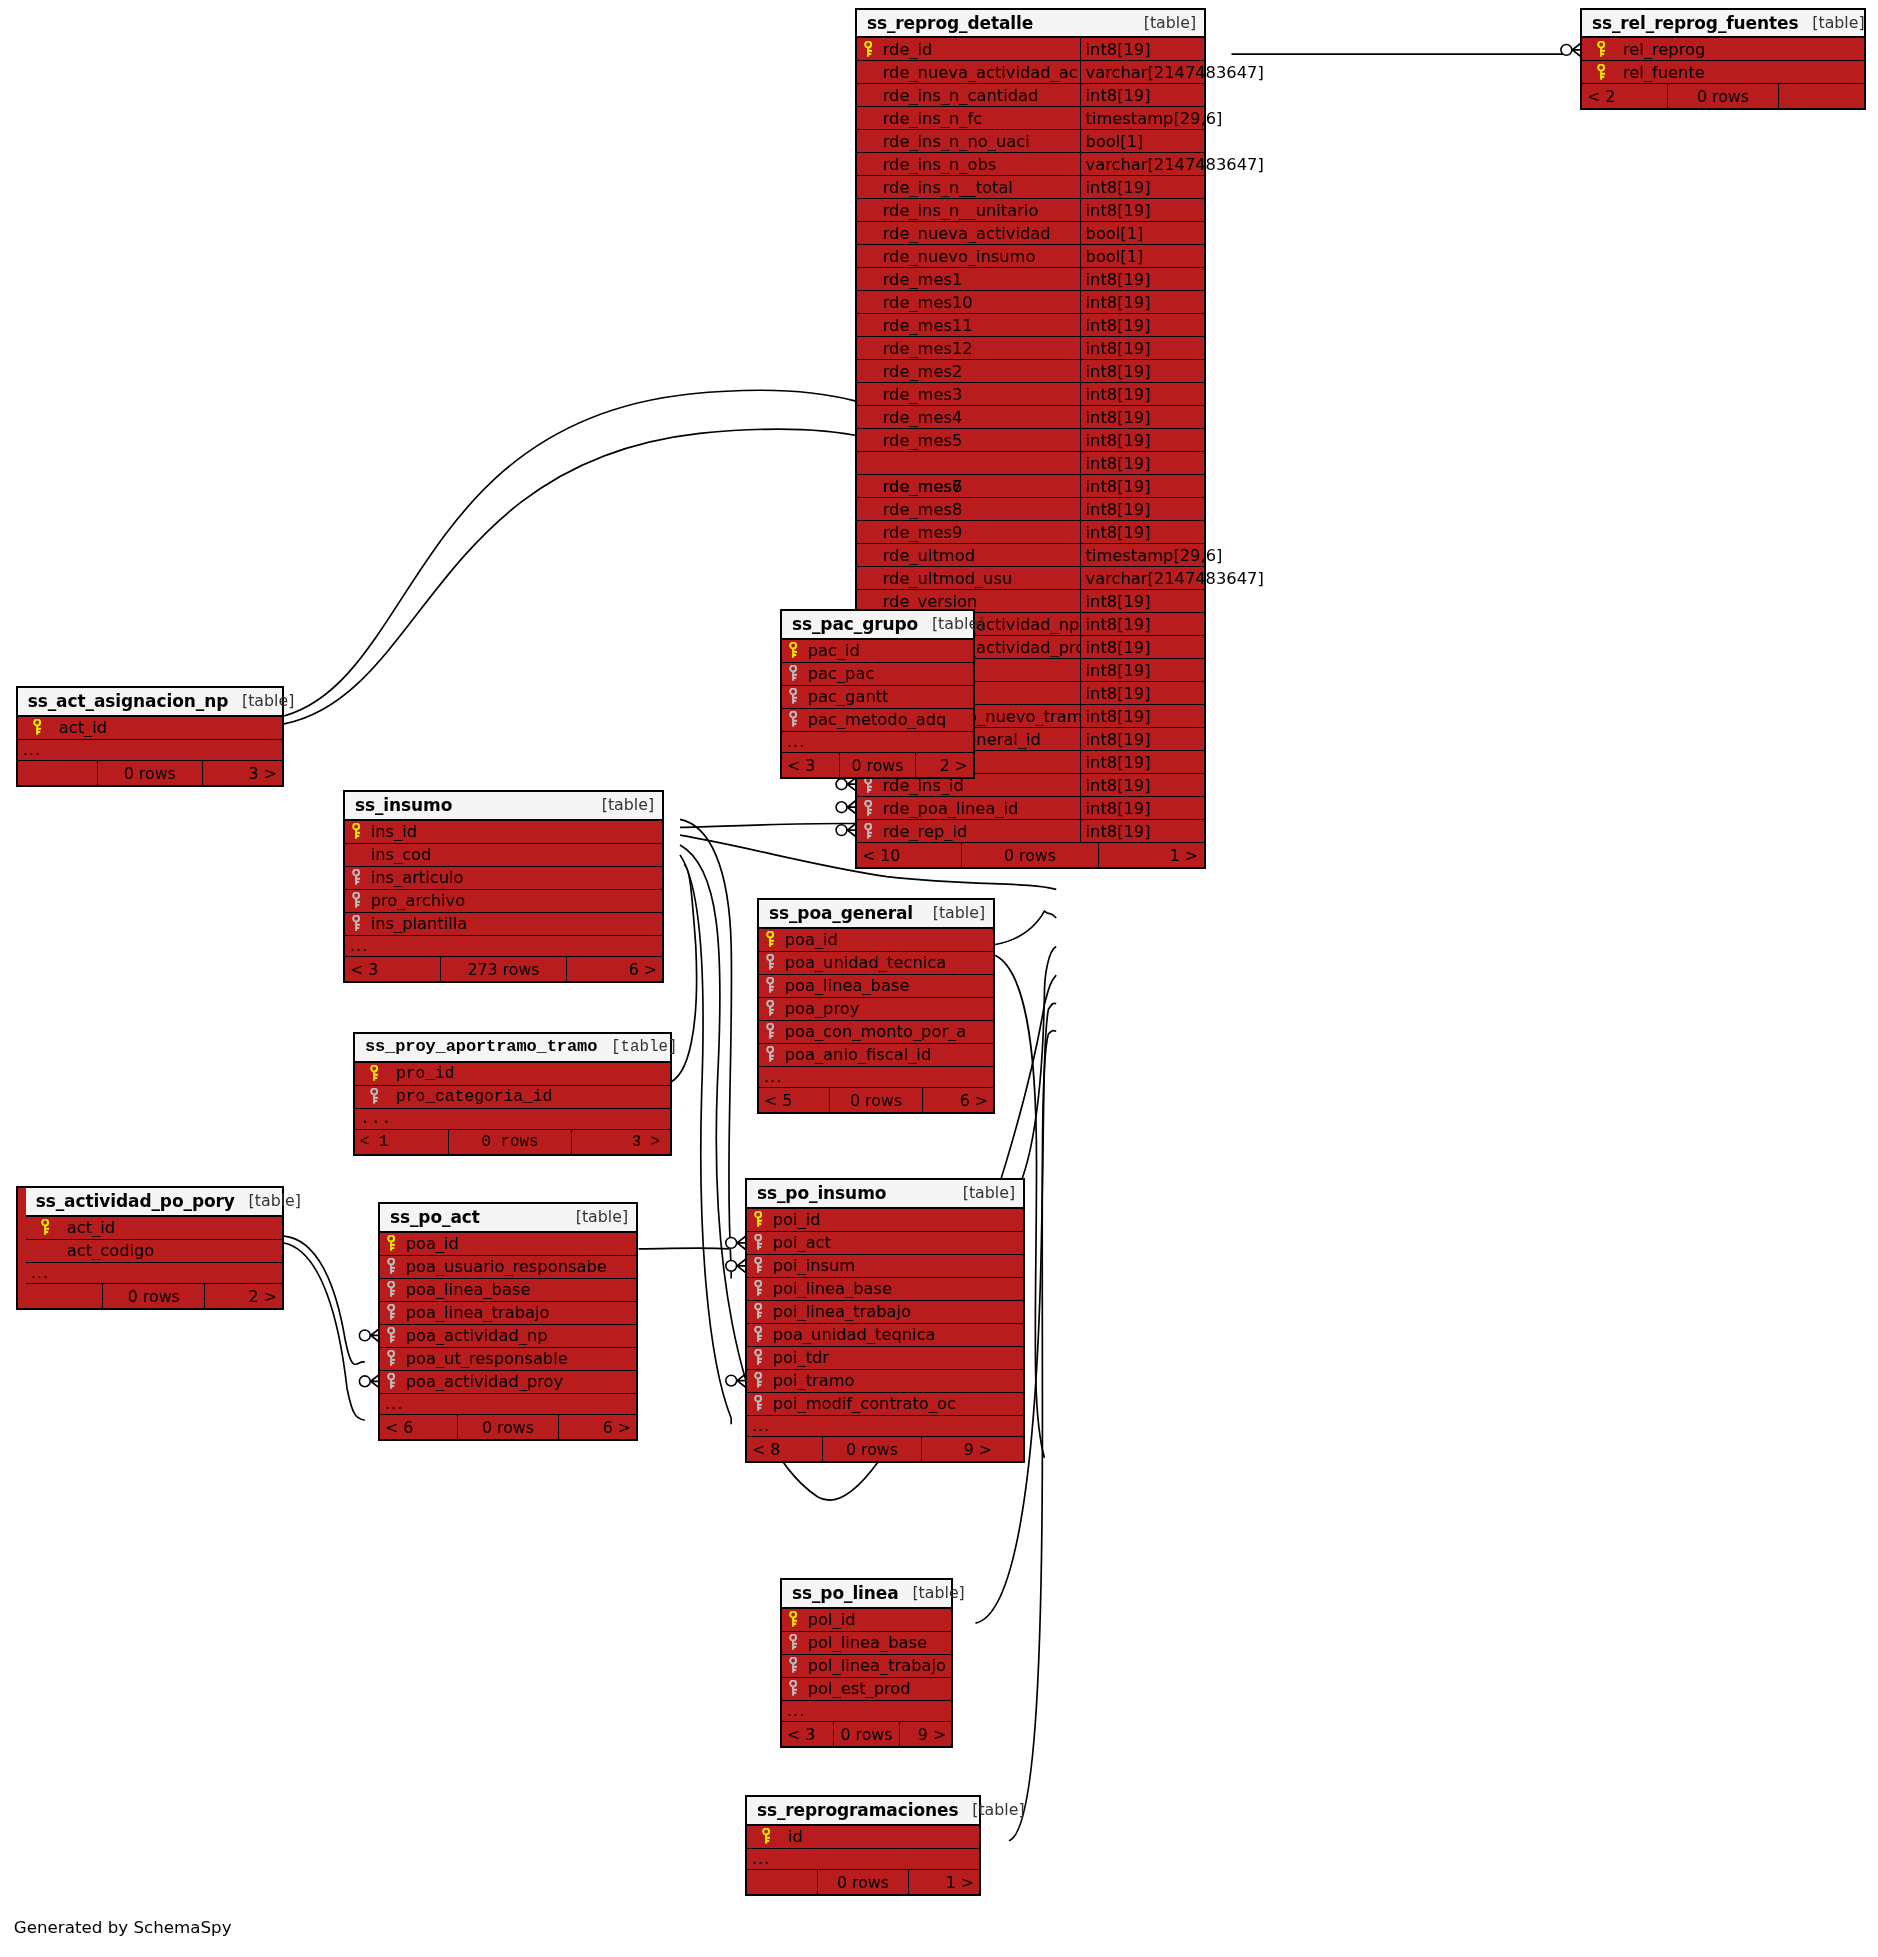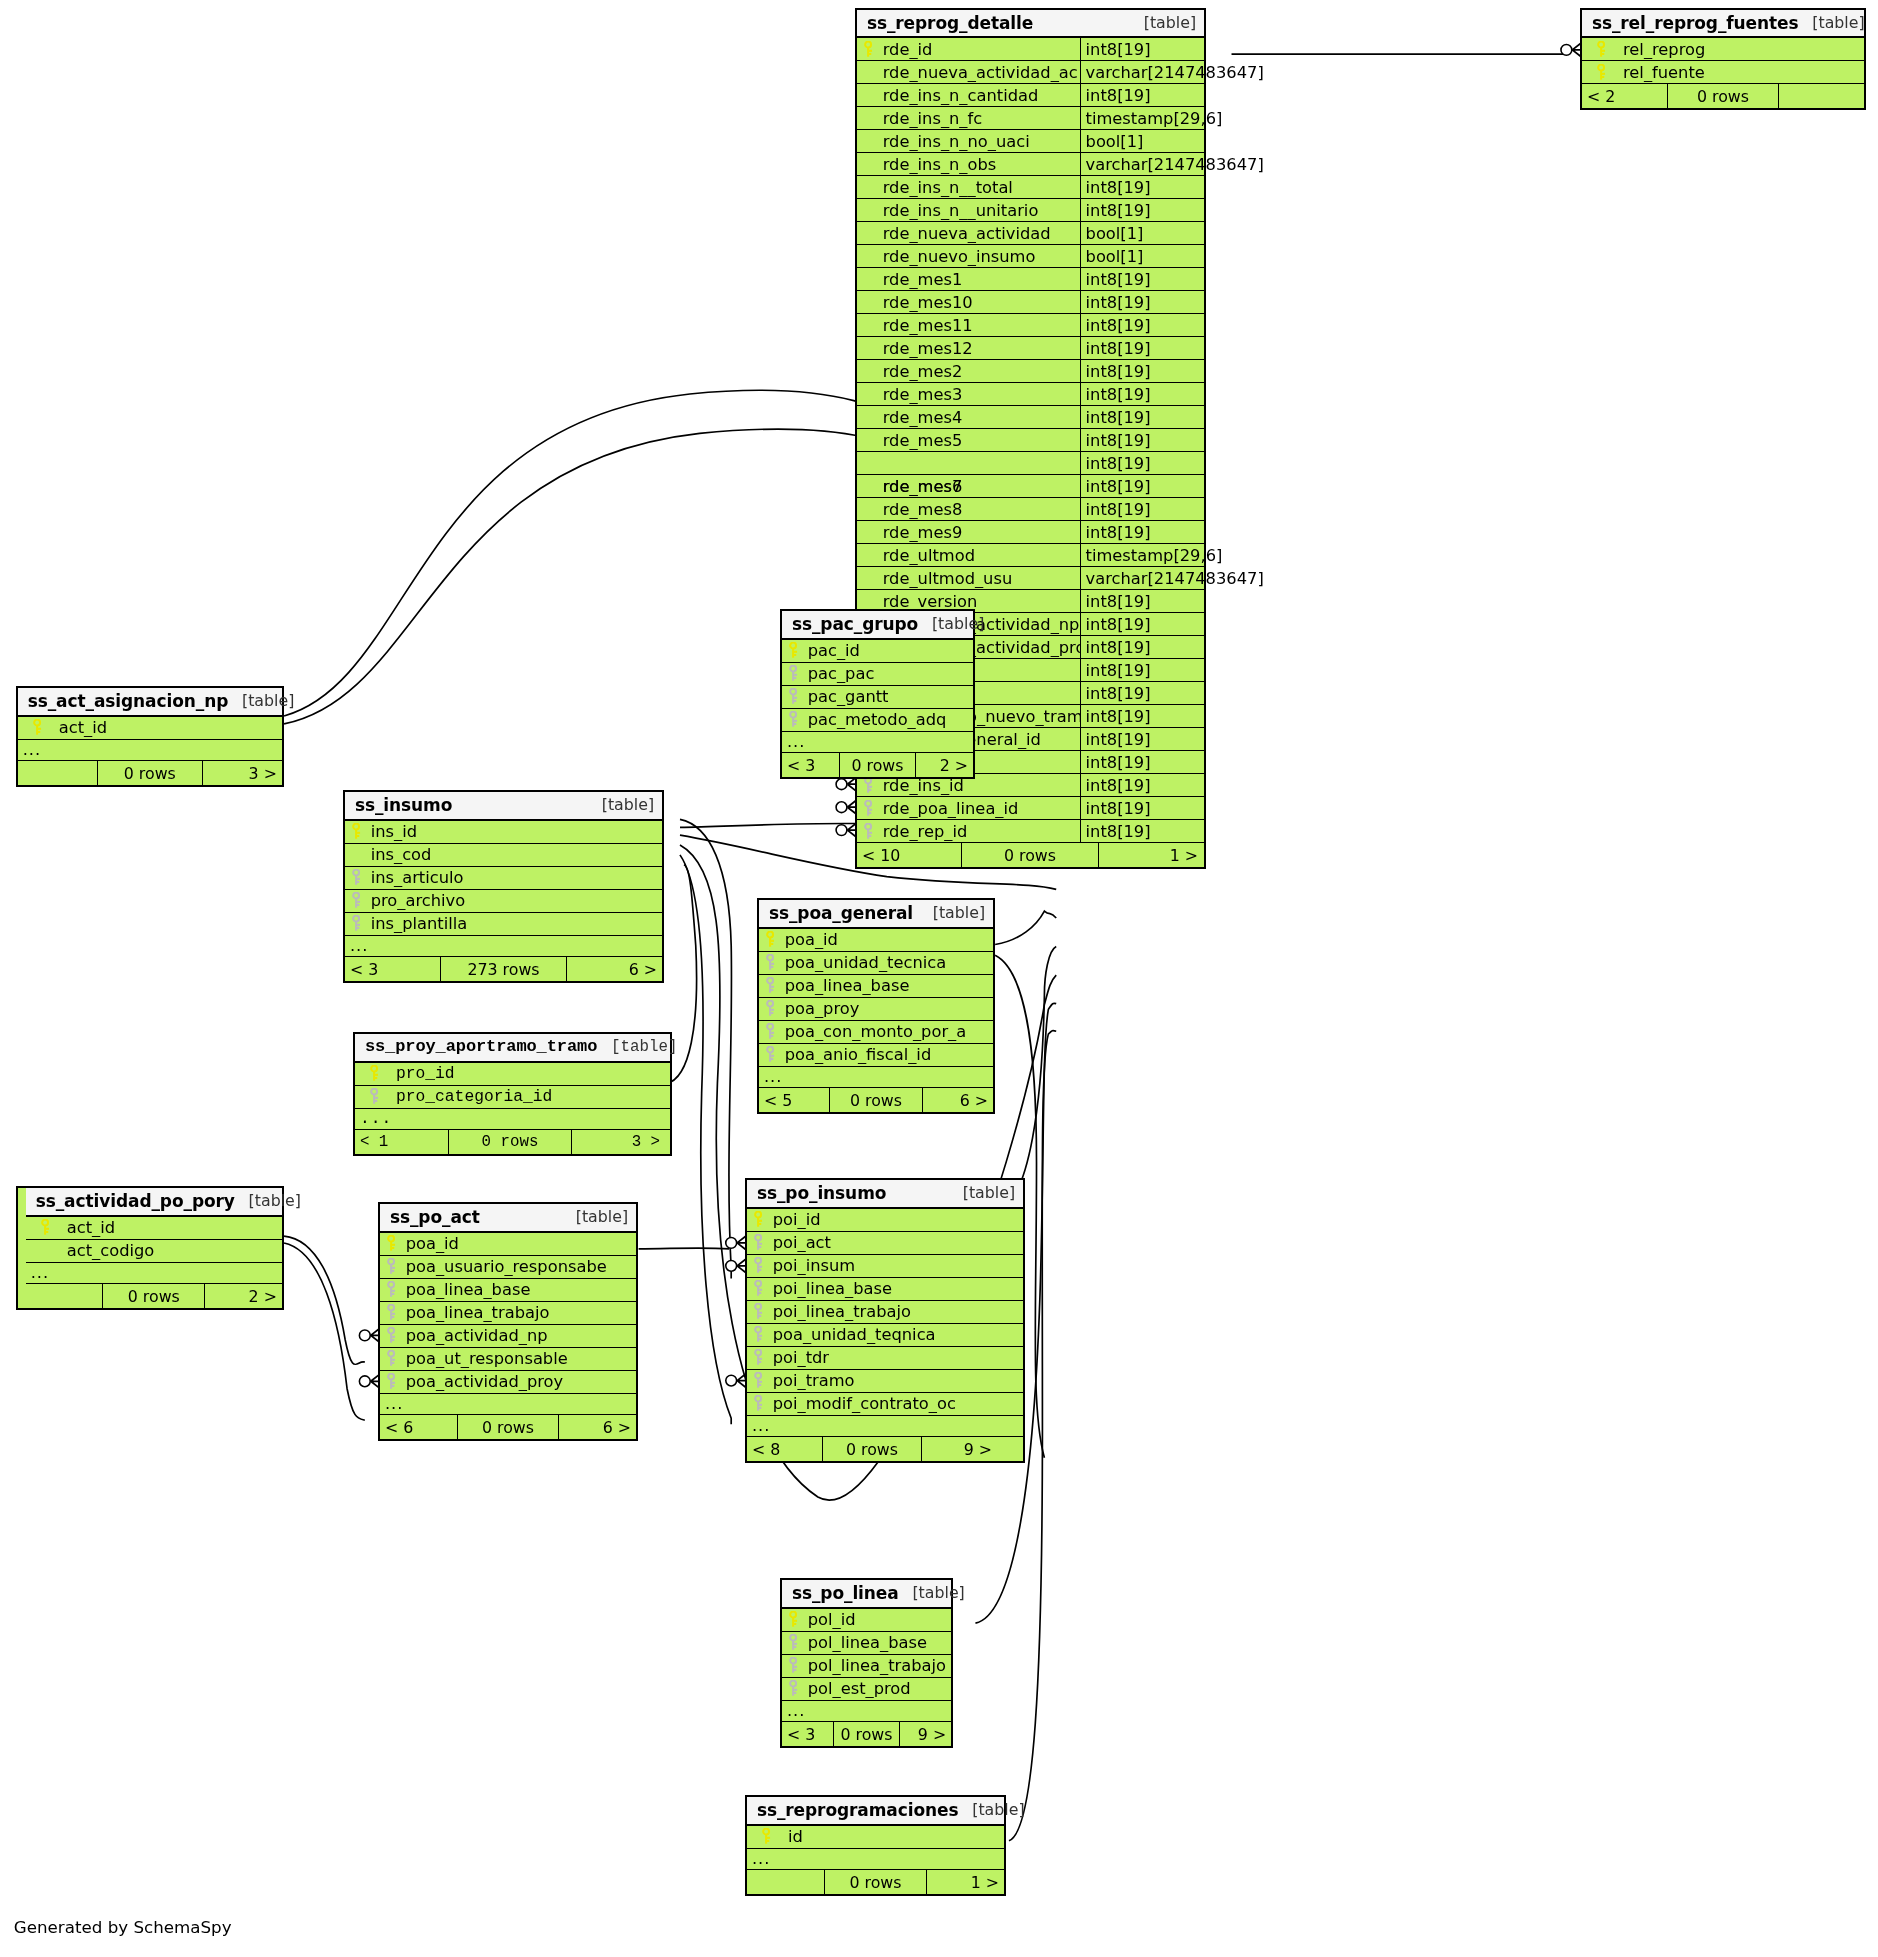--- a/index.html
+++ b/index.html
@@ -23,21 +23,21 @@
   #edges {
     position: absolute;
     left: 0; top: 0;
     width: 1879px;
     height: 1957px;
     pointer-events: none;
   }
   .table-box {
     position: absolute;
     border: 2px solid #000000;
-    background: #bef264;
+    background: #b91c1c;
     box-sizing: border-box;
     font-size: 16.7px;
     color: #000000;
   }
   .tbl-header {
     background: #f5f5f5;
     border-bottom: 2px solid #000000;
     display: flex;
     align-items: center;
     justify-content: space-between;
@@ -1031,21 +1031,21 @@
           </div>
           <div class="col-name">pol_est_prod</div>
         </div>
         <div class="ellipsis-row">...</div>
         <div class="footer-row">
           <div class="footer-cell footer-left" style="width: 57px;">&lt; 3</div>
           <div class="footer-cell footer-mid" style="width: 77px;">0 rows</div>
           <div class="footer-cell footer-right" style="width: 57px;">9 &gt;</div>
         </div>
       </div>
-      <div class="table-box" style="left: 745px; top: 1795px; width: 261px;">
+      <div class="table-box" style="left: 745px; top: 1795px; width: 236px;">
         <div class="tbl-header">
           <span class="tbl-name">ss_reprogramaciones</span>
           <span class="tbl-tag">[table]</span>
         </div>
         <div class="col-row">
           <div class="col-keycell wide">
             <svg width="10.8" height="16.7" viewBox="0 0 11 17">
               <circle cx="4.2" cy="3.6" r="3.0" fill="none" stroke="#e8e800" stroke-width="2.1"></circle>
               <path d="M 4.2,6.4 L 4.2,16" stroke="#e8e800" stroke-width="2.1"></path>
               <path d="M 4.2,10 L 8.2,10" stroke="#e8e800" stroke-width="2.1"></path>

